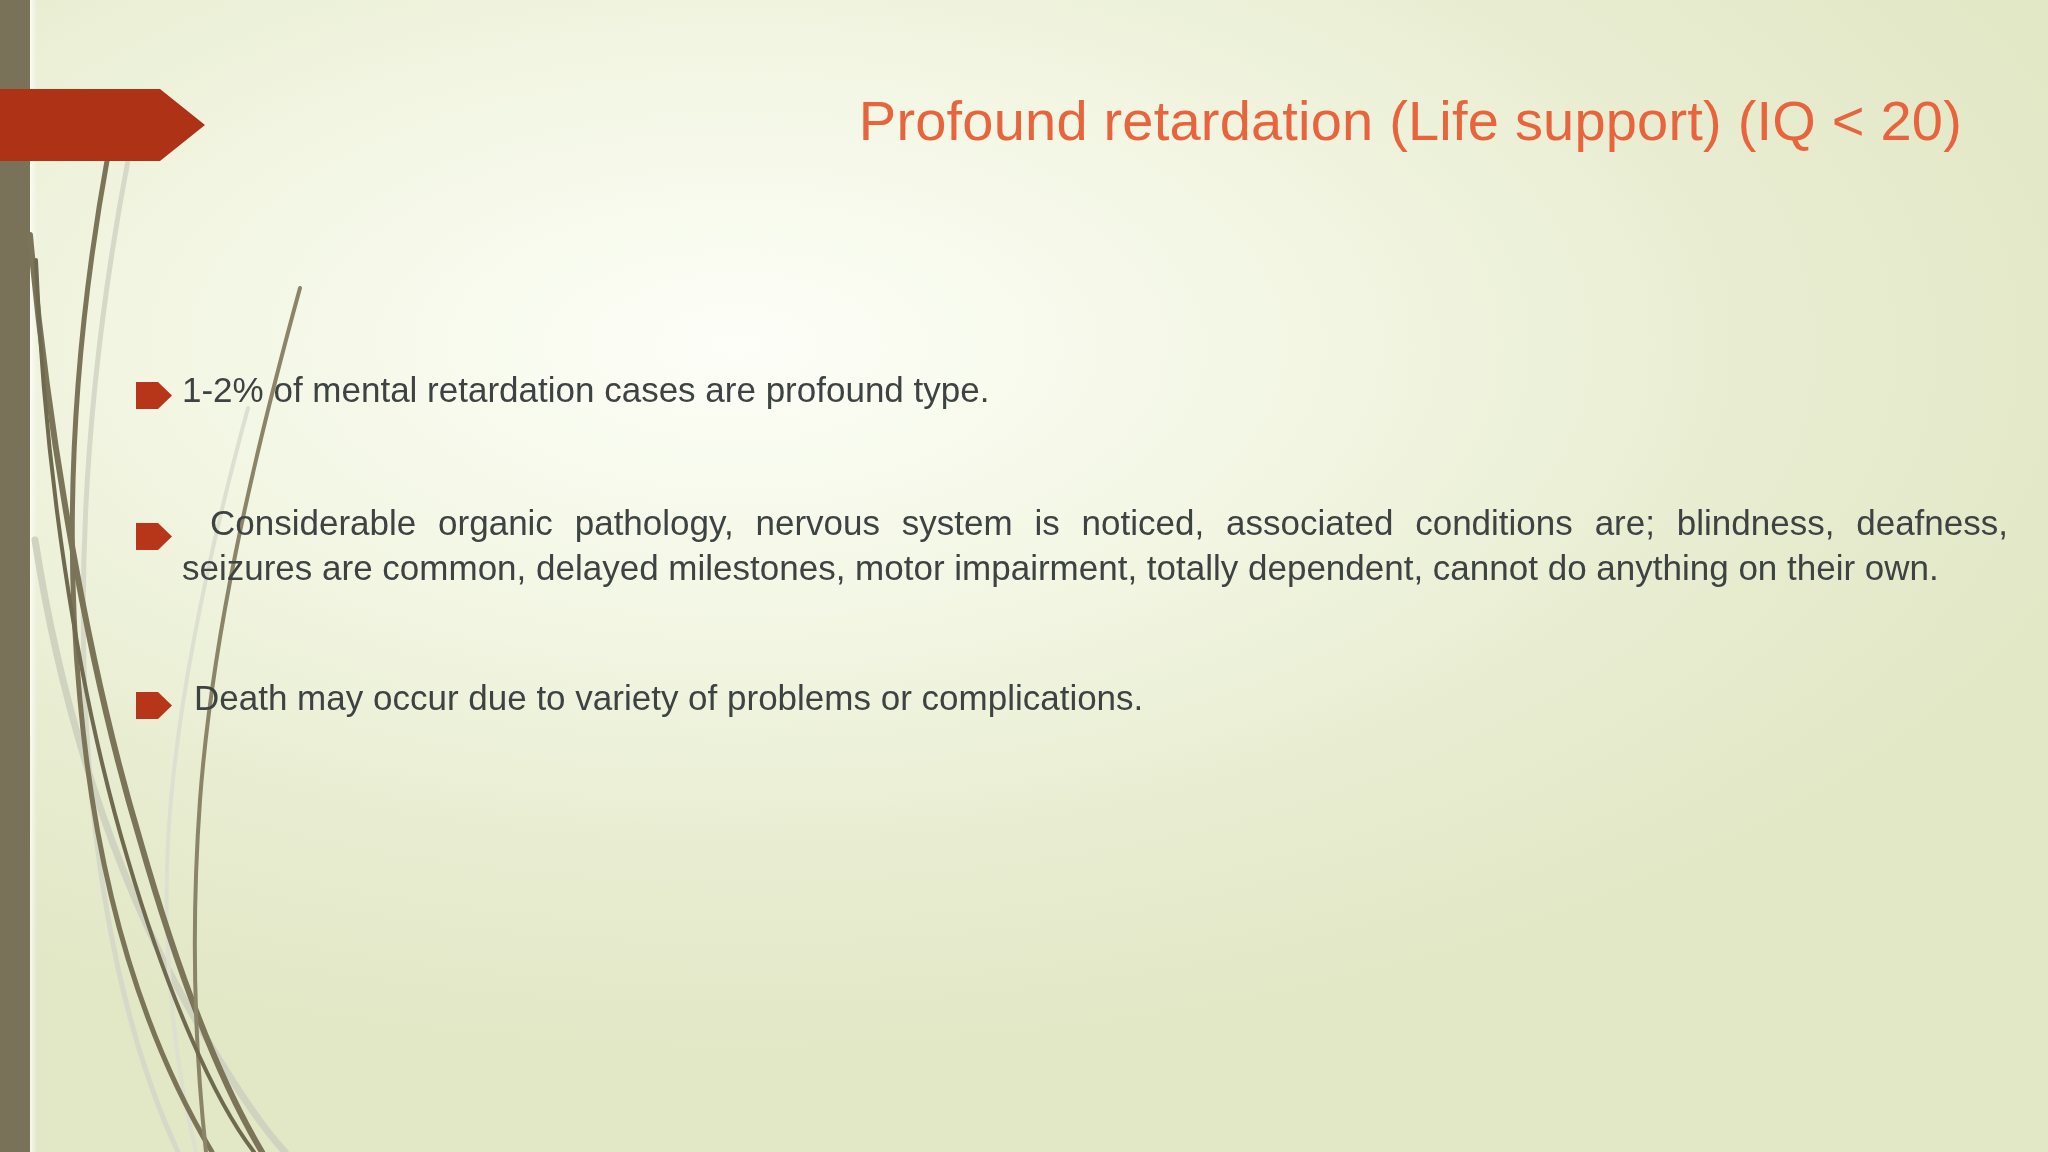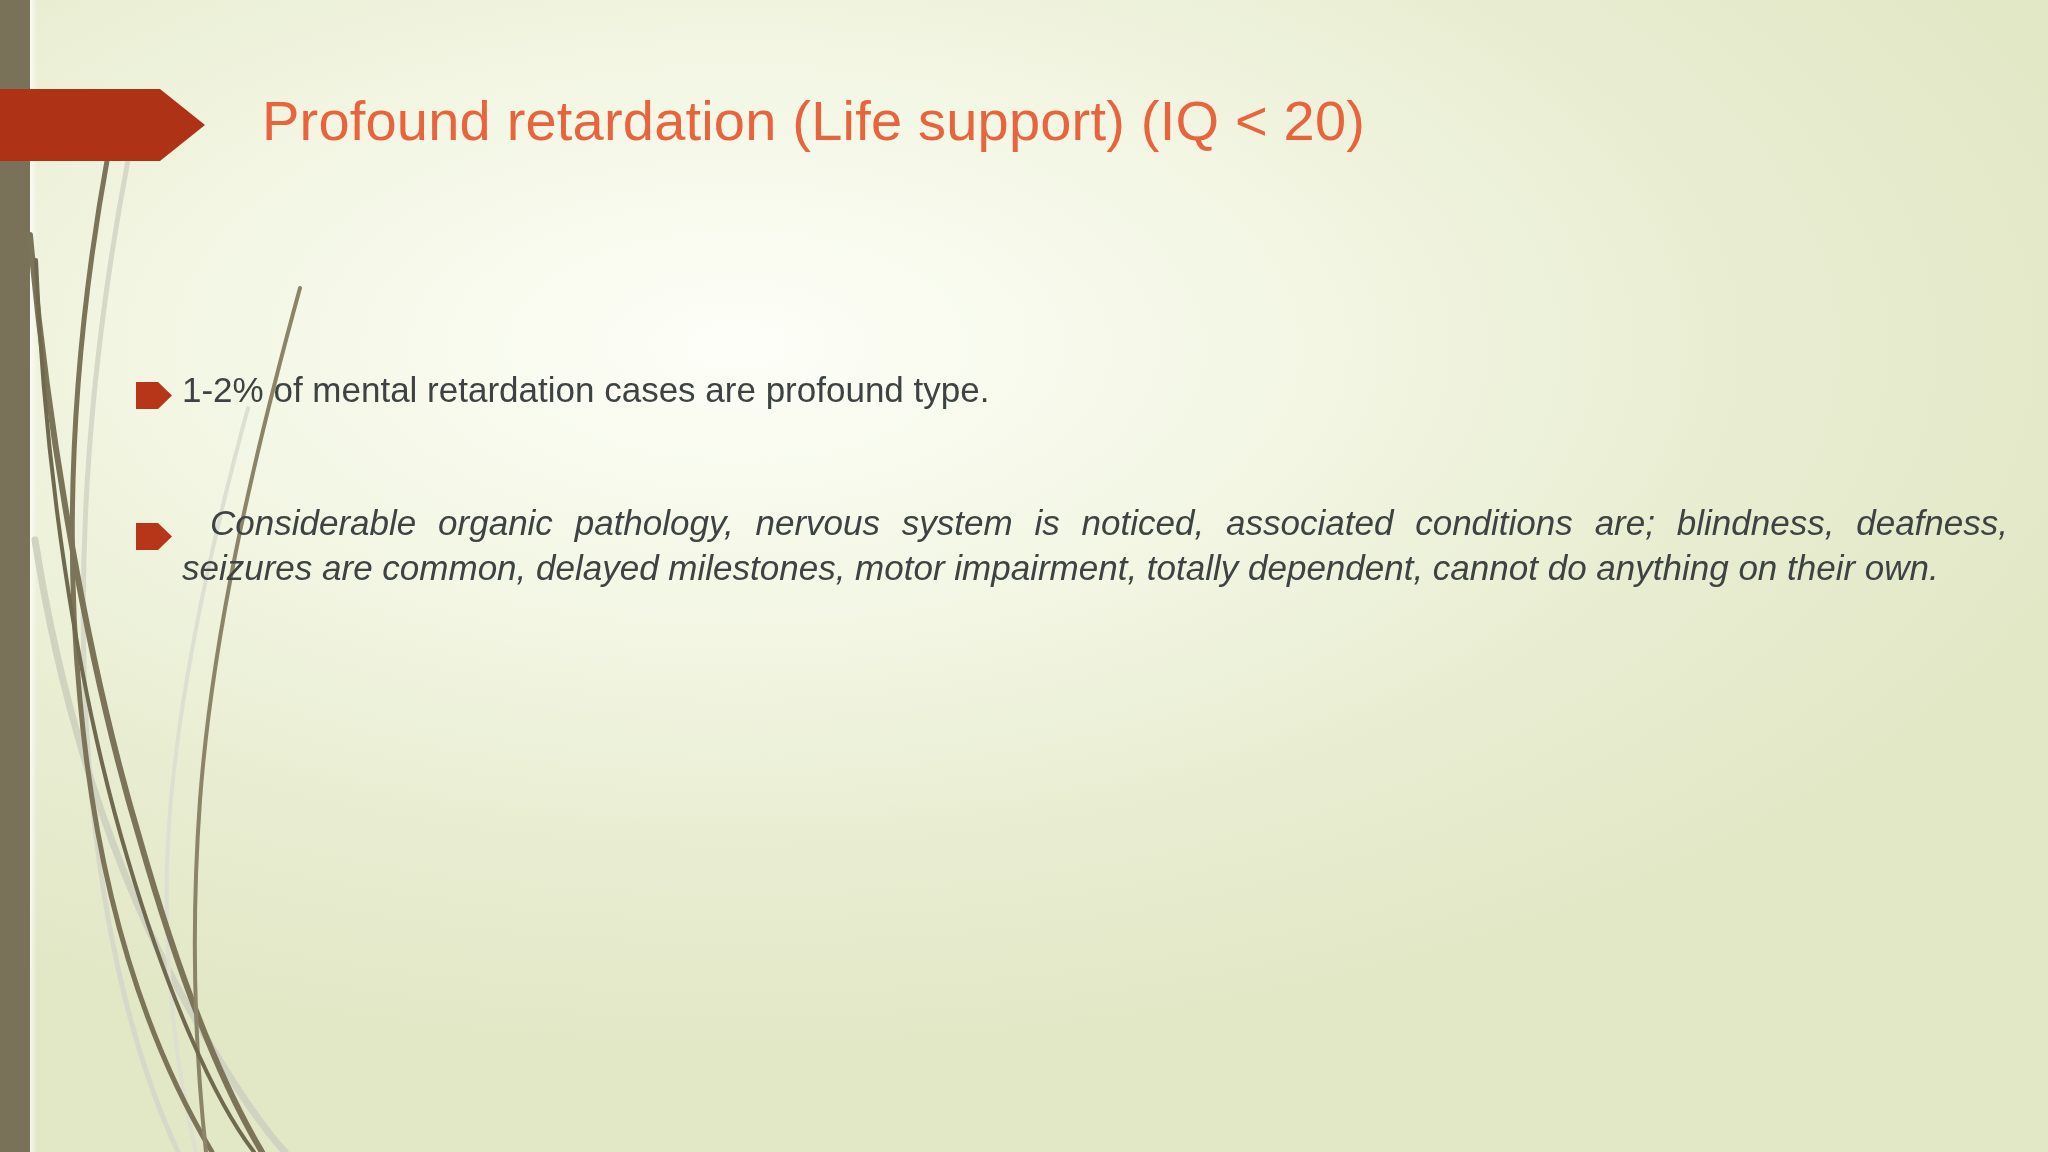--- a/index.html
+++ b/index.html
@@ -55,20 +55,21 @@
   #slide-title {
     position:absolute;
     left:262px; top:88px;
     width:1700px;
     font-size:56px;
     font-weight:400;
     letter-spacing:.2px;
     color:#e8643c;
     white-space:nowrap;
     line-height:1.18;
+    text-align:right;
   }
 
   
   #body-area {
     position:absolute;
     left:130px; top:368px;
     width:1898px;
   }
 
   .bullet-row {
@@ -93,21 +94,20 @@
   
   #bullet-0 { margin-bottom:88px; }
   #bullet-1 { margin-bottom:86px; }
 
   
   #bullet-1 .bullet-text {
     text-align:justify;
     text-align-last:left;
     text-indent:28px;
     padding-right:20px;
-    font-style:italic;
   }
   #bullet-1 .bullet-marker { top:22px; }
 
   #bullet-2 .bullet-text { text-indent:12px; }
   #bullet-2 .bullet-marker { top:16px; }
 </style>
 </head>
 <body>
 
 <div id="slide">
@@ -150,16 +150,24 @@
 
     <div class="bullet-row" id="bullet-1">
       <span class="bullet-marker">
         <svg width="36" height="27" viewBox="0 0 36 27" xmlns="http://www.w3.org/2000/svg">
           <path d="M0 0 H22 L36 13.5 L22 27 H0 Z" fill="#b7361a"></path>
         </svg>
       </span>
       <span class="bullet-text">Considerable organic pathology, nervous system is noticed, associated conditions are; blindness, deafness, seizures are common, delayed milestones, motor impairment, totally dependent, cannot do anything on their own.</span>
     </div>
 
+    <div class="bullet-row" id="bullet-2">
+      <span class="bullet-marker">
+        <svg width="36" height="27" viewBox="0 0 36 27" xmlns="http://www.w3.org/2000/svg">
+          <path d="M0 0 H22 L36 13.5 L22 27 H0 Z" fill="#b7361a"></path>
+        </svg>
+      </span>
+      <span class="bullet-text">Death may occur due to variety of problems or complications.</span>
+    </div>
 
   </div>
 
 </div>
 
 </body></html>

